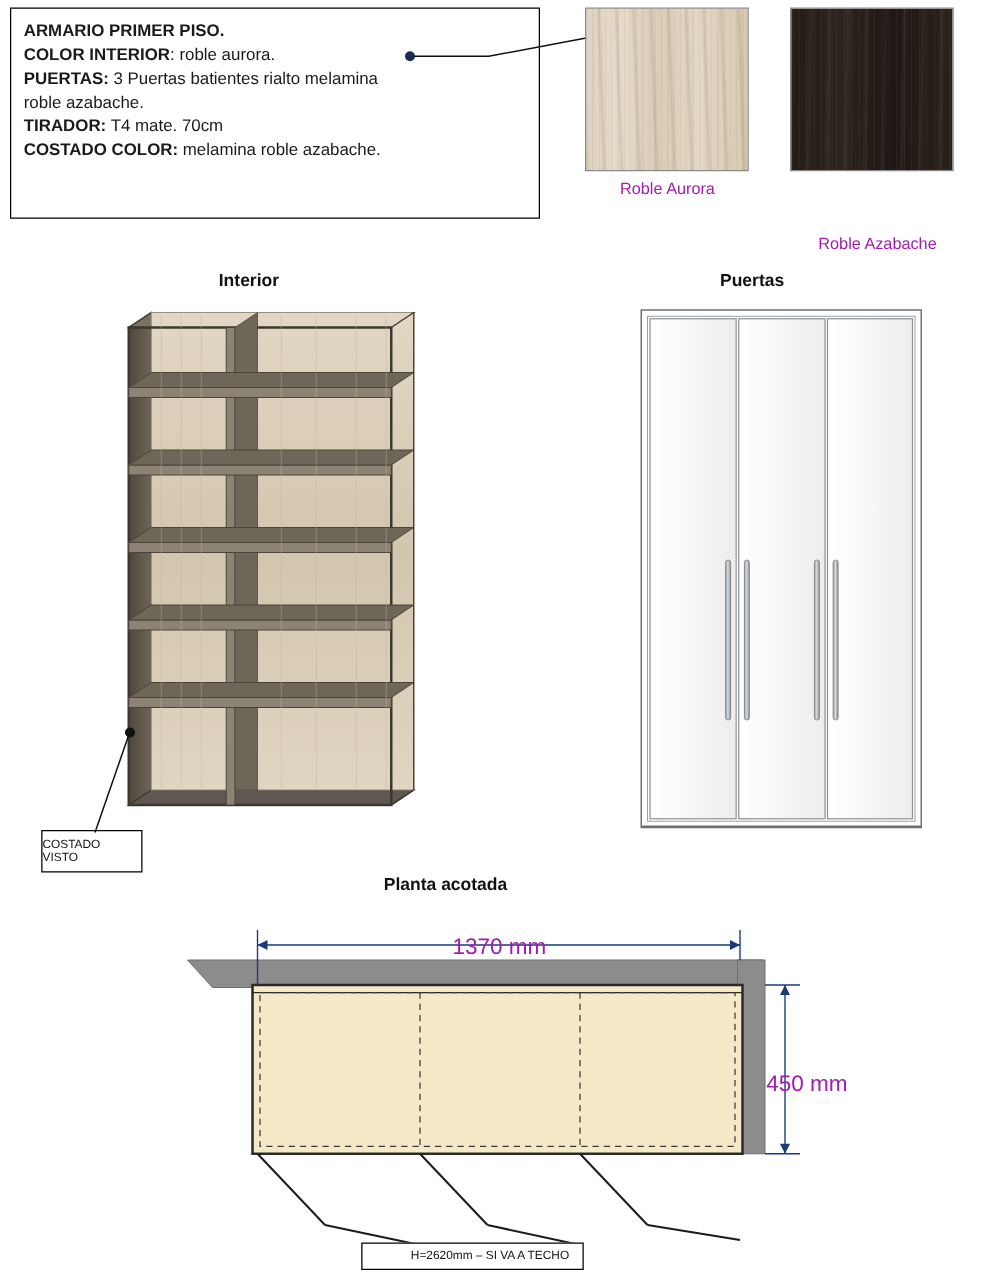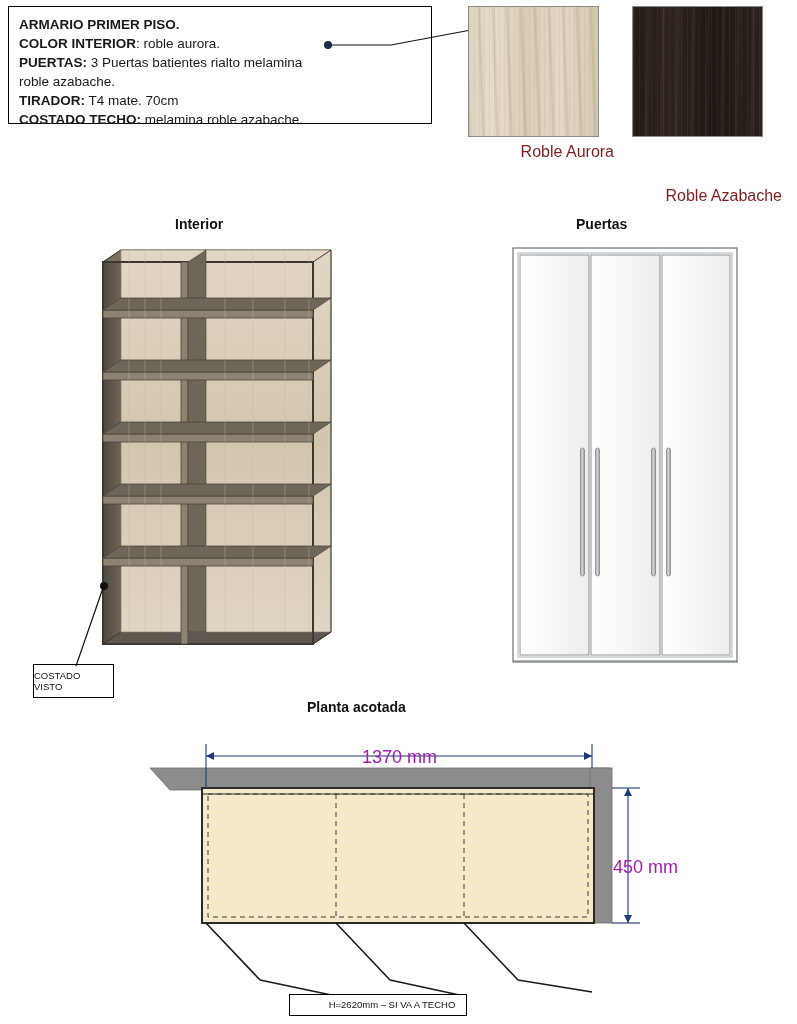--- a/index.html
+++ b/index.html
@@ -15,21 +15,21 @@
     color: #000;
     overflow: hidden;
   }
 
   
   .spec-box {
     position: absolute;
     left: 8px;
     top: 6px;
     width: 424px;
-    height: 118px;
+    height: 169px;
     border: 1px solid #000;
     box-sizing: border-box;
     padding: 8px 10px 0 10px;
   }
   .spec-line {
     font-size: 13.5px;
     line-height: 19px;
     color: #1a1a1a;
   }
   .spec-line b {
@@ -89,23 +89,23 @@
         rgba(255,255,255,0) 6px),
       repeating-linear-gradient(91deg,
         rgba(255,255,255,0.05) 0px,
         rgba(255,255,255,0) 4px,
         rgba(255,255,255,0) 13px,
         rgba(255,255,255,0.04) 15px),
       linear-gradient(90deg, #241b16 0%, #2e241d 30%, #1f1713 60%, #2b211a 100%);
   }
   .swatch-label {
     position: absolute;
-    font-size: 16px;
-    color: #7f1d1d;
-    text-align: right;
+    font-size: 13px;
+    color: #a21caf;
+    text-align: center;
     width: 160px;
   }
   #label-aurora { left: 454px; top: 143px; }
   #label-azabache { left: 622px; top: 143px; margin-top: 44px; }
 
   
   .section-title {
     position: absolute;
     font-size: 14px;
     font-weight: bold;
@@ -200,21 +200,21 @@
   <div class="spec-line">
     <b>PUERTAS:</b><span> 3 Puertas batientes rialto melamina</span>
   </div>
   <div class="spec-line">
     <span>roble azabache.</span>
   </div>
   <div class="spec-line">
     <b>TIRADOR:</b><span> T4 mate. 70cm</span>
   </div>
   <div class="spec-line">
-    <b>COSTADO TECHO:</b><span> melamina roble azabache.</span>
+    <b>COSTADO COLOR:</b><span> melamina roble azabache.</span>
   </div>
 </div>
 
 <div class="leader-dot"></div>
 <svg class="leader-line" viewBox="0 0 140 18">
   <polyline points="0,17 60,17 140,2" fill="none" stroke="#111" stroke-width="1.2"></polyline>
 </svg>
 
 <div class="swatch" id="swatch-aurora"></div>
 <div class="swatch" id="swatch-azabache"></div>

